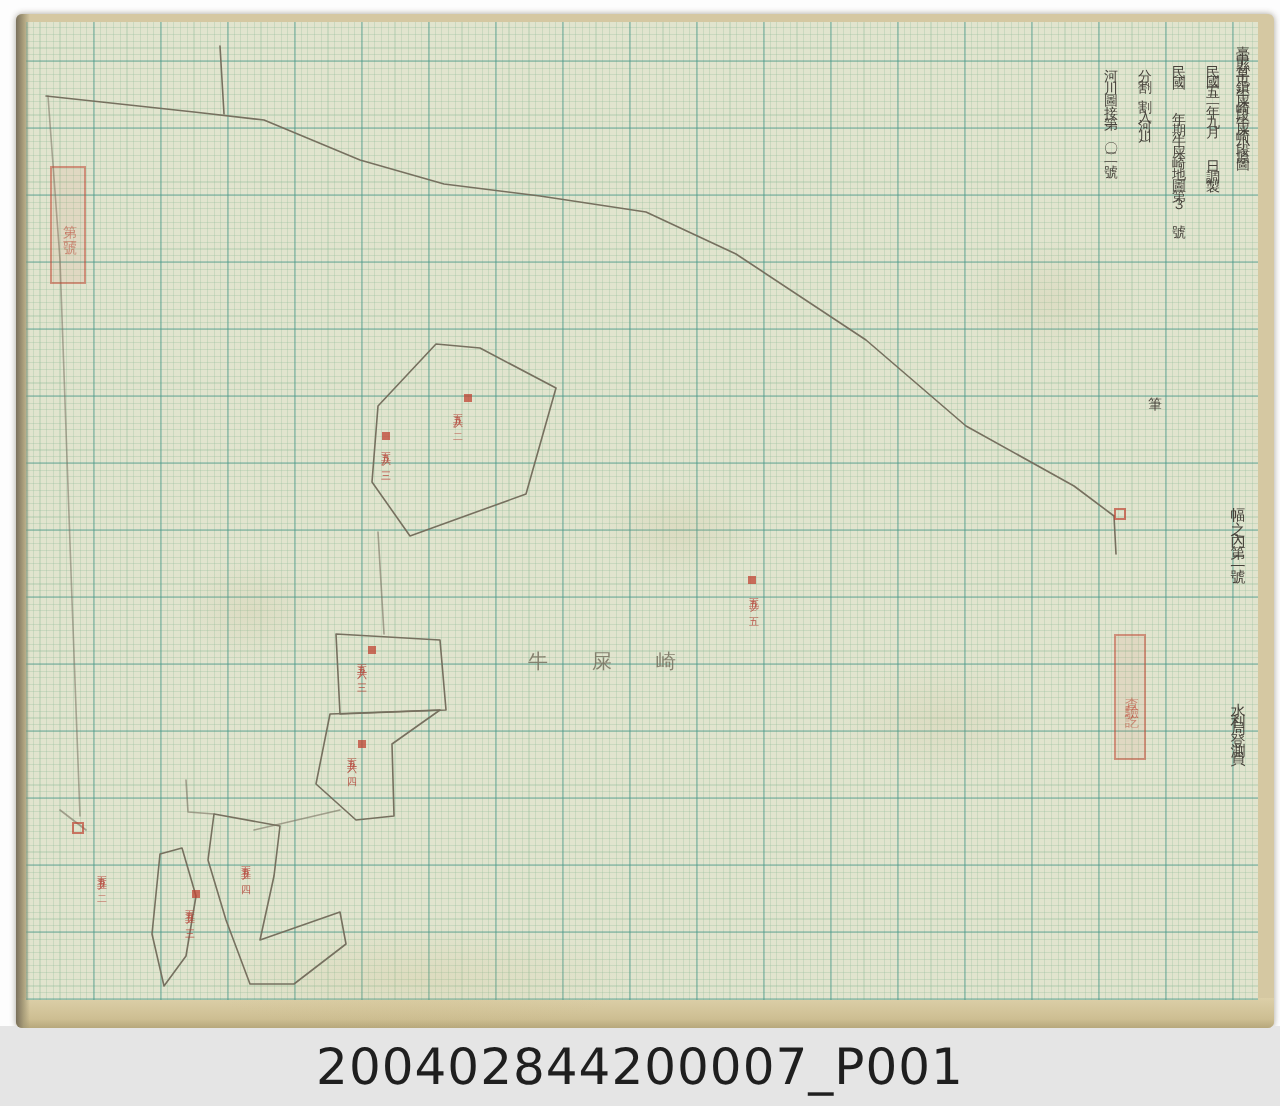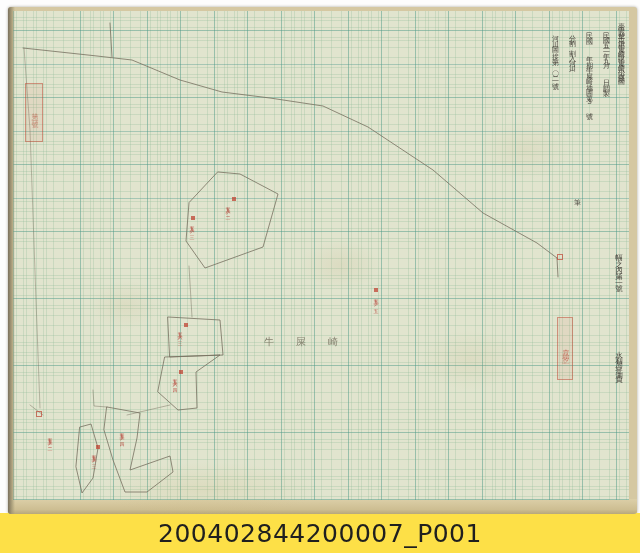--- a/index.html
+++ b/index.html
@@ -32,41 +32,41 @@
   .c-title {left:609px;top:10px; font-size:7px;letter-spacing:3.5px;}
   .c-date  {left:594px;top:20px; font-size:7px;letter-spacing:5px;}
   .c-sheet {left:577px;top:20px; font-size:7px;letter-spacing:5.5px;}
   .c-split {left:560px;top:22px; font-size:7px;letter-spacing:5px;}
   .c-river {left:543px;top:22px; font-size:7px;letter-spacing:6px;}
   .c-set   {left:607px;top:241px;font-size:7.5px;letter-spacing:6px;}
   .c-surv  {left:607px;top:338px;font-size:7.5px;letter-spacing:5px;}
   .c-pen   {left:565px;top:186px;font-size:7px;}
 
   .place-label{position:absolute;left:256px;top:317px;font-size:10px;
-         letter-spacing:22px;color:#76705f;opacity:.85;margin-top:11px;}
+         letter-spacing:22px;color:#76705f;opacity:.85;}
 
   
   .lot{position:absolute;writing-mode:vertical-rl;text-orientation:upright;
        font-size:5px;line-height:1;letter-spacing:1px;color:#b5453a;opacity:.9;}
   .seal{position:absolute;width:4px;height:4px;background:#bf4433;opacity:.75;}
   .rmark{position:absolute;width:4px;height:4px;border:1px solid #bf4433;opacity:.7;}
 
   
   .stamp{position:absolute;border:1px solid rgba(190,70,50,.5);
          background:rgba(215,120,90,.10);writing-mode:vertical-rl;text-orientation:upright;
          color:rgba(185,65,48,.55);display:flex;align-items:center;justify-content:center;
          line-height:1;}
   .stamp-left {left:17px;top:76px;width:16px;height:57px;font-size:7px;letter-spacing:4px;}
   .stamp-right{left:549px;top:310px;width:14px;height:61px;font-size:7px;letter-spacing:4px;}
 
   
   .caption{position:absolute;left:0;right:0;top:513px;height:40px;
            display:flex;align-items:center;justify-content:center;
            font-family:"DejaVu Sans","Liberation Sans",sans-serif;
-           font-size:25px;color:#1f1f1f;letter-spacing:.5px;background:#fde047;}
+           font-size:25px;color:#1f1f1f;letter-spacing:.5px;background:#e5e5e5;}
 </style>
 </head>
 <body>
 
 <div class="page">
 
   <div class="scan">
     <div class="edge-bottom"></div>
     <div class="gridpaper"></div>
     <div class="edge-left"></div>

